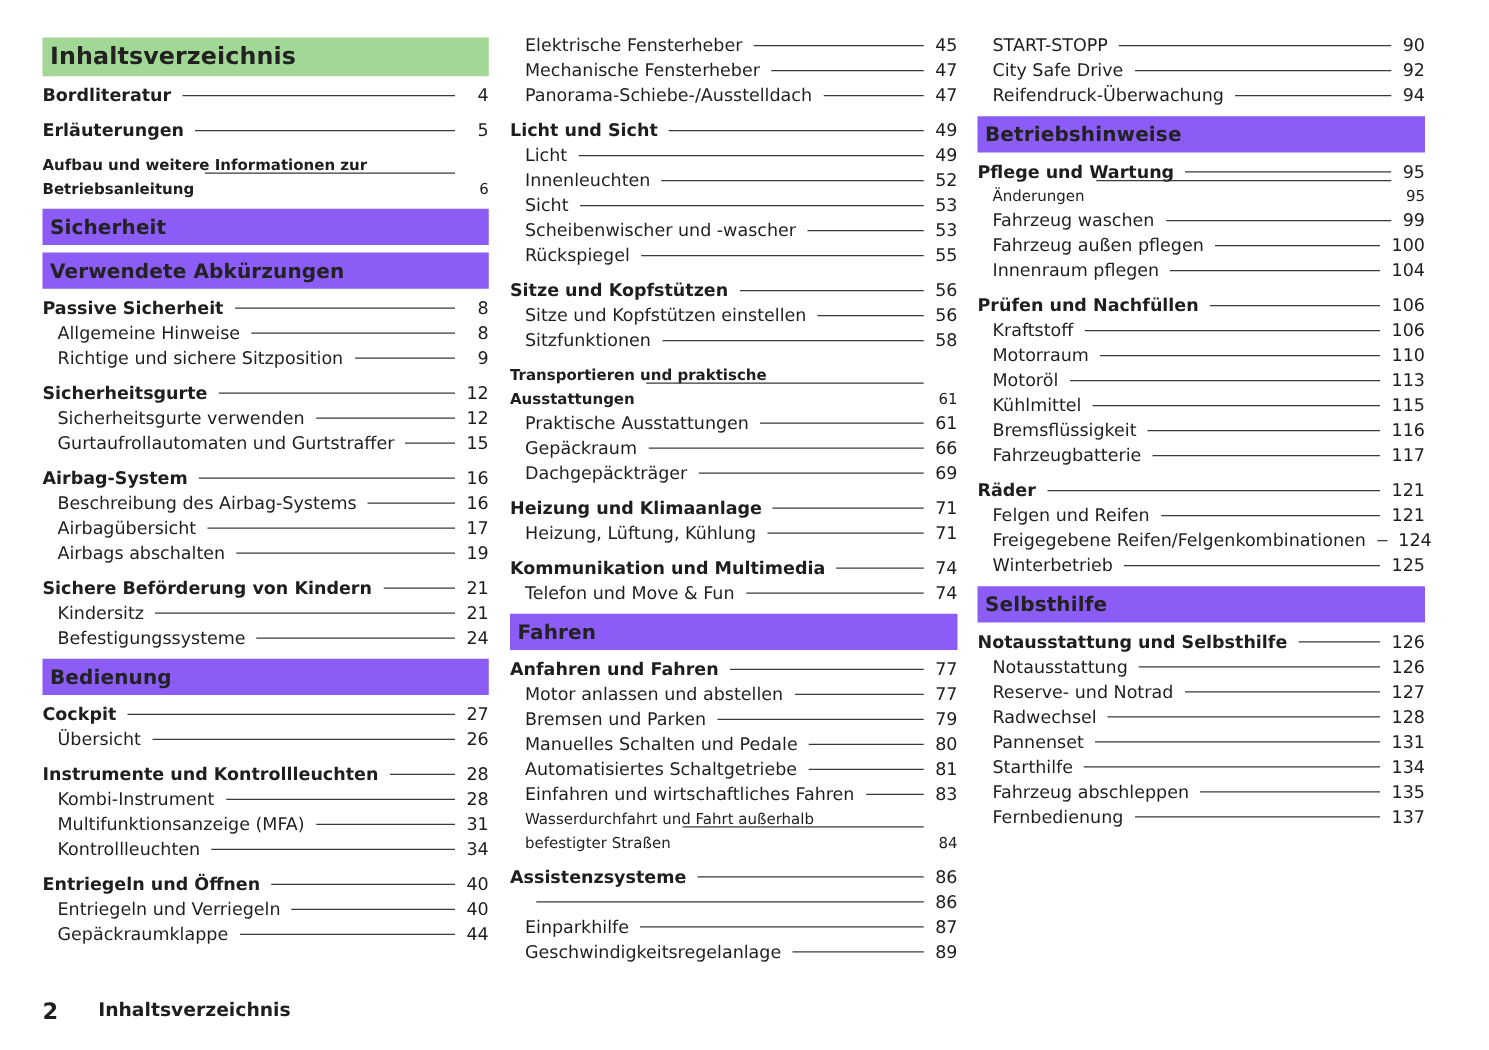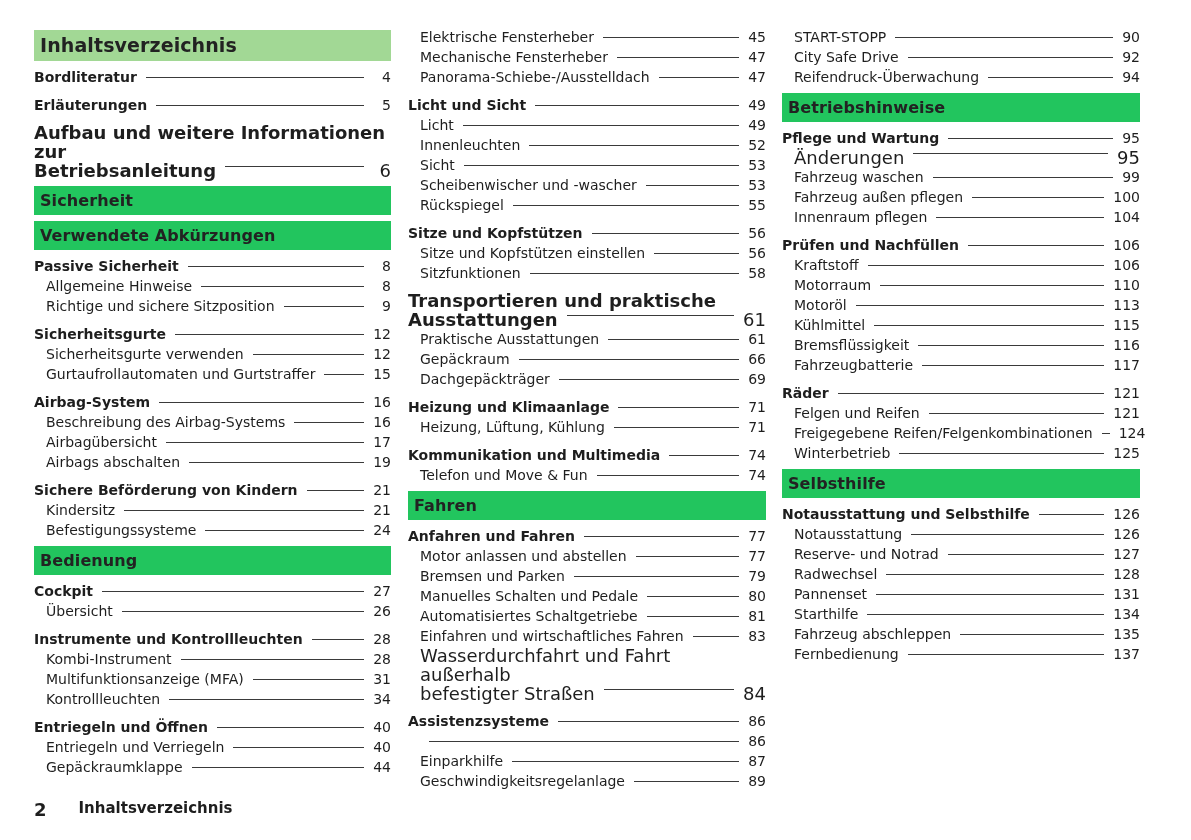--- a/index.html
+++ b/index.html
@@ -5,37 +5,37 @@
   html, body { margin: 0; padding: 0; }
   body {
     width: 1191px; height: 840px; background: #ffffff; position: relative; overflow: hidden;
     font-family: "DejaVu Sans", "Liberation Sans", sans-serif; color: #1e1e1e;
   }
   .col { position: absolute; top: 0; }
   #col1 { left: 34px; width: 357px; top: 30px; }
   #col2 { left: 408px; width: 358px; top: 27px; }
   #col3 { left: 782px; width: 358px; top: 27px; }
   .banner {
-    background: #22c55e; height: 29px; line-height: 29px; padding-left: 6px;
+    background: #8b5cf6; height: 29px; line-height: 29px; padding-left: 6px;
     font-size: 16px; font-weight: bold; color: #222; margin-top: 6px; margin-bottom: 6px;
     letter-spacing: 0.1px;
   }
   .banner.green { background: #a2d895; height: 31px; line-height: 31px; font-size: 19px; margin-top: 0; margin-bottom: 6px; }
   .entry { display: flex; align-items: baseline; font-size: 14px; line-height: 20px; }
   .entry .title { white-space: nowrap; }
   .entry.lvl1 .title { font-weight: bold; }
   .entry.lvl2 { padding-left: 12px; }
   .entry .leader { flex: 1; border-bottom: 1px solid #3a3a3a; margin: 0 9px 0 9px; position: relative; top: -4px; min-width: 8px; }
   .entry .page { min-width: 18px; text-align: right; }
   .gap { height: 8px; }
-  .multiline { font-size: 18px; line-height: 19px; }
+  .multiline { font-size: 12px; line-height: 19px; }
   .multiline .l1 { display: block; }
   .multiline.lvl1 .l1, .multiline.lvl1 .title { font-weight: bold; }
   .multiline.lvl2 { padding-left: 12px; }
-  .multiline .row { display: flex; align-items: center; }
+  .multiline .row { display: flex; align-items: flex-start; }
   .multiline .leader { flex: 1; border-bottom: 1px solid #3a3a3a; margin: 0 9px; position: relative; top: -4px; }
   .multiline .page { text-align: right; min-width: 18px; }
   #footer { position: absolute; left: 34px; top: 799px; font-size: 15px; font-weight: bold; display: flex; gap: 32px; }
   #footer .pnum { font-size: 18px; }
 </style>
 </head>
 <body>
 
 <div class="col" id="col1">
     <div class="banner green">Inhaltsverzeichnis</div>

